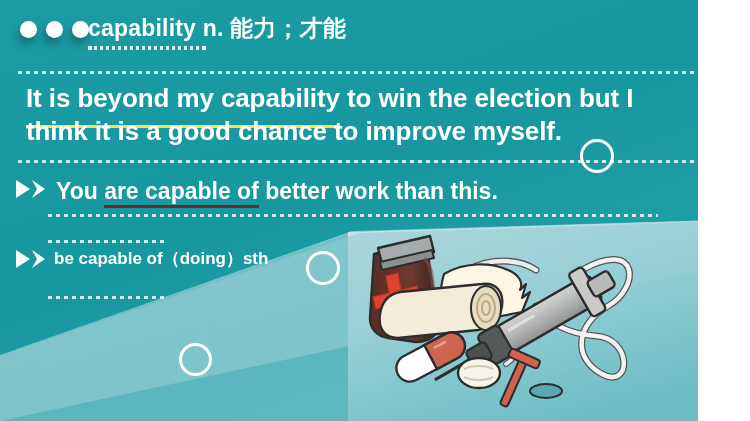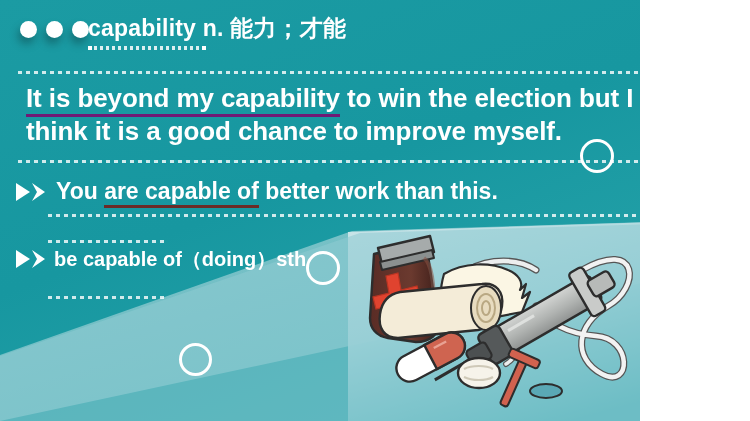--- a/index.html
+++ b/index.html
@@ -2,21 +2,21 @@
 <html><head>
 <meta charset="utf-8">
 <style>
   html, body {
     margin: 0;
     padding: 0;
     background: #ffffff;
   }
   #slide {
     position: relative;
-    width: 640px;
+    width: 698px;
     height: 421px;
     overflow: hidden;
     background: #179aa2;
     font-family: "Liberation Sans", "DejaVu Sans", sans-serif;
   }
 
   
   .bg-base {
     position: absolute; inset: 0;
     background: linear-gradient(160deg, #1b9ba3 0%, #1797a0 45%, #2aa6ac 100%);
@@ -100,30 +100,29 @@
     position: absolute;
     left: 26px; top: 82px;
     width: 670px;
     color: #ffffff;
     font-size: 26px;
     font-weight: bold;
     line-height: 33px;
     letter-spacing: -0.1px;
   }
   .u-main {
-    border-bottom: 3px solid #701a75;
-    padding-bottom: 1px;
+    border-bottom: 3px solid #fde047;
+    padding-bottom: 12px;
   }
 
   
   .row-sent2 {
     position: absolute;
     left: 14px; top: 178px;
     display: flex;
-    align-items: center;
   }
   .chev {
     display: inline-block;
     width: 34px; height: 22px;
     position: relative;
     flex: 0 0 34px;
   }
   .chev svg { display: block; }
   .sentence-2 {
     color: #ffffff;
@@ -140,21 +139,21 @@
   
   .row-phrases {
     position: absolute;
     left: 14px; top: 248px;
     display: flex;
     align-items: center;
   }
   .phrases {
     margin-left: 6px;
     color: #ffffff;
-    font-size: 20px;
+    font-size: 17px;
     font-weight: bold;
     line-height: 20px;
     white-space: nowrap;
   }
 
   
   .ring {
     position: absolute;
     border-radius: 50%;
     border: 3px solid #ffffff;

